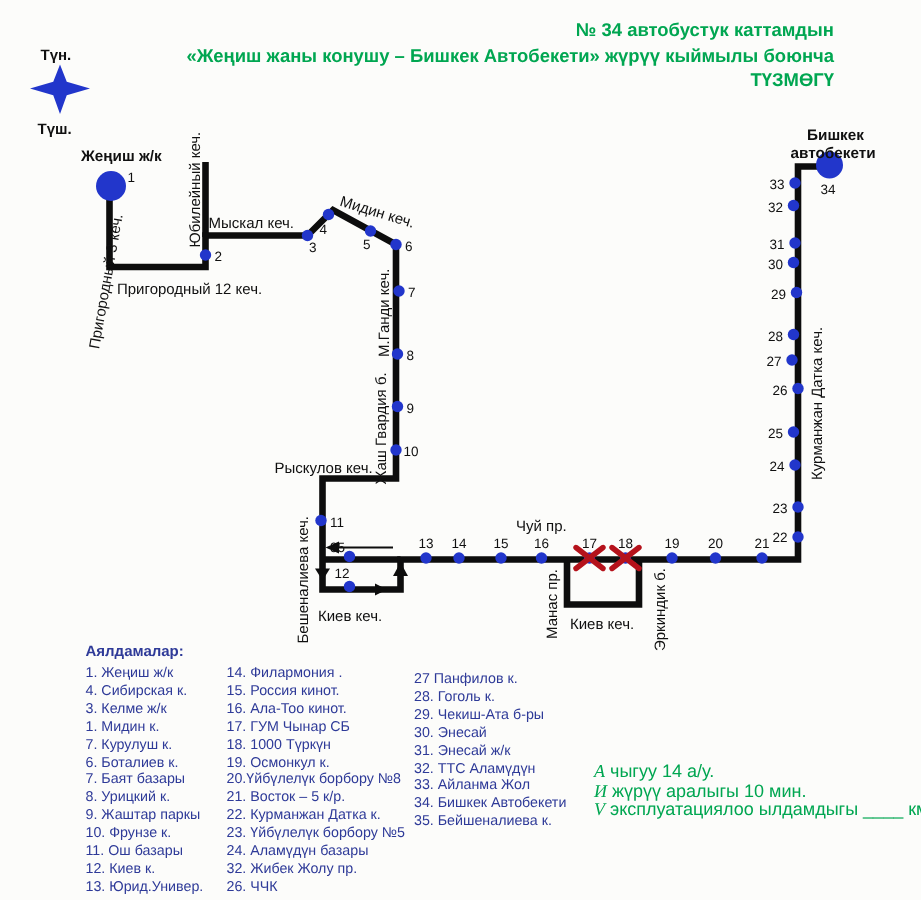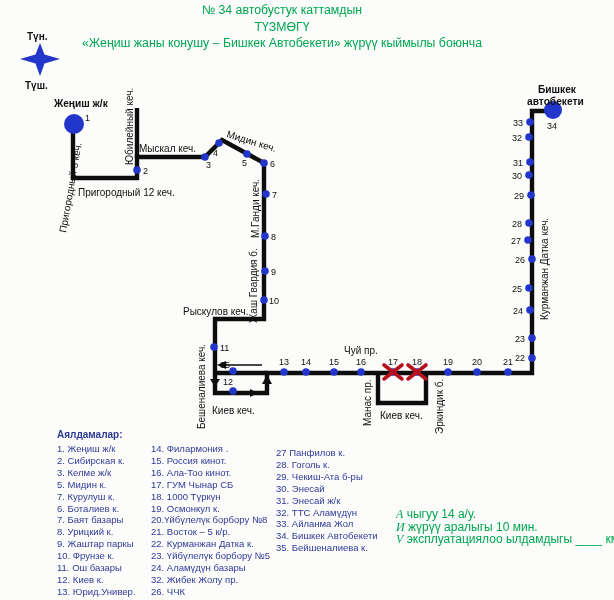--- a/index.html
+++ b/index.html
@@ -1,19 +1,19 @@
 <!DOCTYPE html>
 <html style="--green: #00a651; --navy: #2e3a98; --blue: #2236cb; --ink: #0d0d0d; --red: #b5121b; --bg: #fcfcfa;"><head>
 <meta charset="utf-8">
 <style>
   html,body{margin:0;padding:0}
   .page{position:relative;width:614px;height:600px;background:var(--bg,#fcfcfa);
         font-family:"Liberation Sans",sans-serif;overflow:hidden}
-  .title{position:absolute;top:2px;left:8px;width:548px;text-align:center;
-         color:var(--green,#00a651);font-weight:400;font-size:12.3px;line-height:16.5px;white-space:nowrap}
+  .title{position:absolute;top:12px;left:8px;width:548px;text-align:right;
+         color:var(--green,#00a651);font-weight:700;font-size:12.3px;line-height:16.5px;white-space:nowrap}
   .legend-header{position:absolute;left:57px;top:429px;color:var(--navy,#2e3a98);
          font-size:10px;font-weight:700;text-underline-offset:1px}
   .legend-col{position:absolute;color:var(--navy,#2e3a98);font-size:9.5px;line-height:11.9px;white-space:nowrap}
   #lc1{left:57px;top:443px}
   #lc2{left:151px;top:443px}
   #lc3{left:276px;top:447px}
   .stats{position:absolute;left:396px;top:508px;color:var(--green,#00a651);
          font-size:12px;line-height:12.6px;white-space:nowrap}
   .stats .var{font-family:"Liberation Serif",serif;font-style:italic}
   .stats .u{text-decoration:underline}
@@ -29,22 +29,22 @@
   .compass-lbl{font-size:10px;font-weight:700;fill:#101010}
   .star{fill:var(--blue,#2236cb)}
 </style>
 </head>
 <body>
 
 <div class="page">
 
   <div class="title">
     <div>№ 34  автобустук каттамдын</div>
+    <div>«Жеңиш жаны конушу – Бишкек Автобекети»  жүрүү кыймылы боюнча</div>
     <div>ТҮЗМӨГҮ</div>
-    <div>«Жеңиш жаны конушу – Бишкек Автобекети»  жүрүү кыймылы боюнча</div>
   </div>
 
   <svg id="map-svg" width="614" height="600" viewBox="0 0 614 600">
     <g id="g-streets">
         <path d="M137,108 L137,158" class="street"></path>
         <path d="M215,373 L267,373" class="street"></path>
         <path d="M378,373 L378,403 L426,403 L426,373" class="street"></path>
         <path d="M224,365 L262,365" class="thin"></path>
       </g>
     <g id="g-route">
@@ -155,23 +155,23 @@
     <g id="g-compass">
         <polygon points="40,43 44.5,54.5 60,59 44.5,63.5 40,76 35.5,63.5 20,59 35.5,54.5" class="star"></polygon>
         <text x="27" y="40" class="compass-lbl">Түн.</text>
         <text x="25" y="89" class="compass-lbl">Түш.</text>
       </g>
   </svg>
 
   <div class="legend-header">Аялдамалар:</div>
   <div class="legend-col" id="lc1">
       <div>1. Жеңиш ж/к</div>
-      <div>2. Сибирская к.</div>
+      <div>4. Сибирская к.</div>
       <div>3. Келме ж/к</div>
-      <div>5. Мидин к.</div>
+      <div>1. Мидин к.</div>
       <div>7. Курулуш к.</div>
       <div>6. Боталиев к.</div>
       <div>7. Баят базары</div>
       <div>8. Урицкий к.</div>
       <div>9. Жаштар паркы</div>
       <div>10. Фрунзе к.</div>
       <div>11. Ош базары</div>
       <div>12. Киев к.</div>
       <div>13. Юрид.Универ.</div>
     </div>

